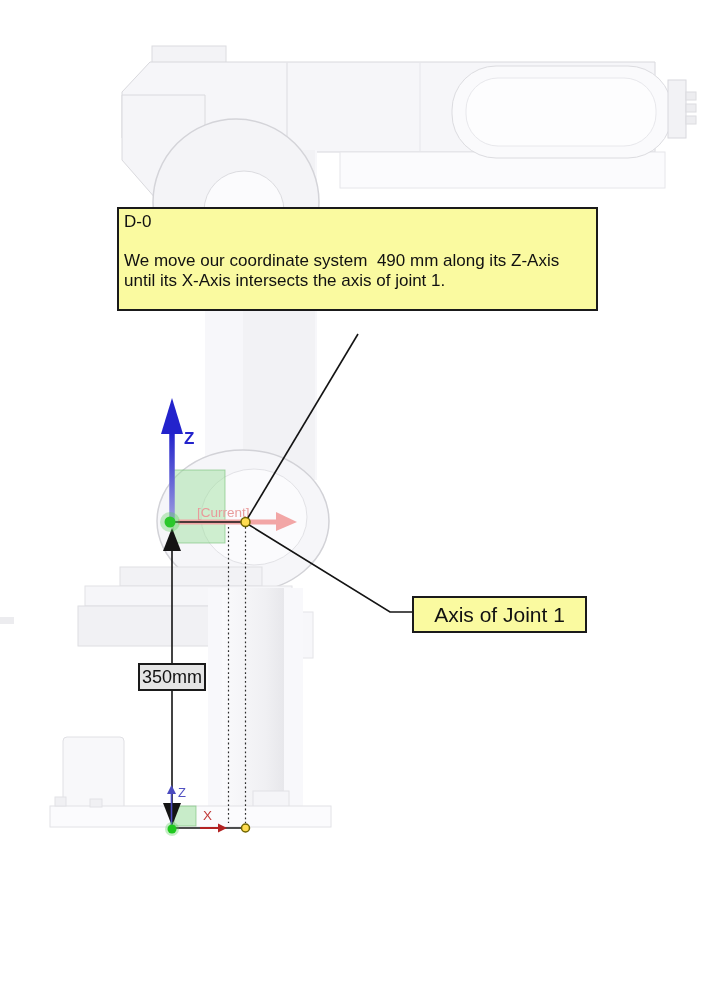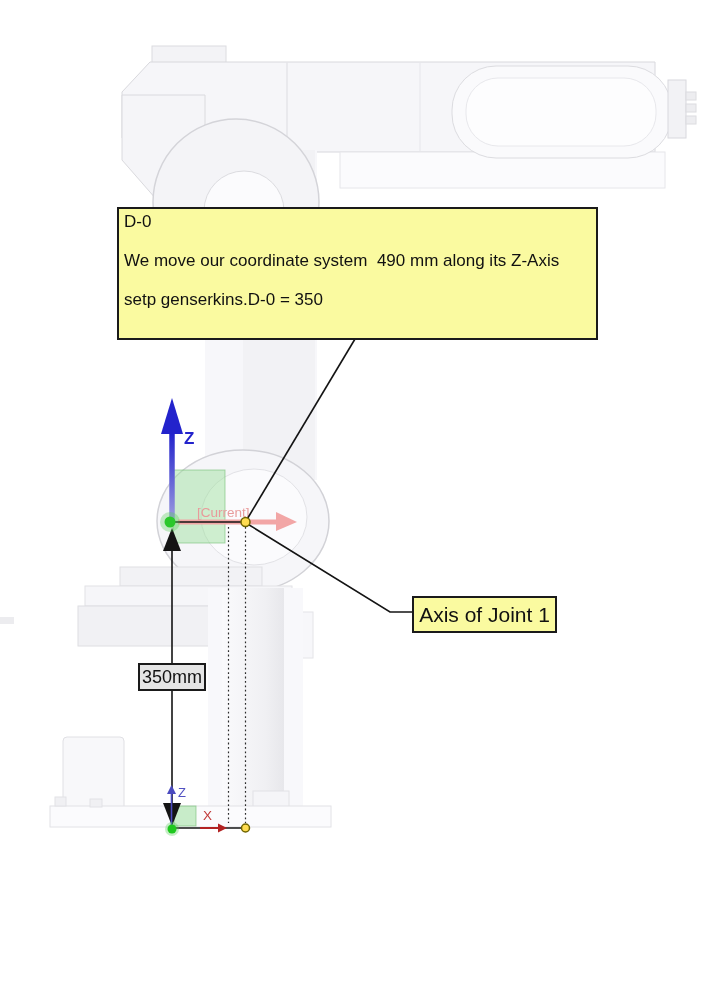--- a/index.html
+++ b/index.html
@@ -4,29 +4,29 @@
 <style>
   html,body { margin:0; padding:0; background:#ffffff; }
   .stage {
     position:relative; width:707px; height:1000px; background:#ffffff;
     overflow:hidden; font-family:"Liberation Sans", sans-serif; color:#111;
   }
   .stage svg { position:absolute; left:0; top:0; }
   svg text { font-family:"Liberation Sans", sans-serif; }
 
   .callout-box {
-    position:absolute; left:117px; top:207px; width:481px; height:133px;
+    position:absolute; left:117px; top:207px; width:481px; height:104px;
     box-sizing:border-box; background:#FAFAA0; border:2px solid #1a1a1a;
     padding:3px 5px; font-size:17px; line-height:19.5px; z-index:3;
   }
   .callout-line { white-space:pre; }
   .callout-gap { height:19.5px; }
 
   .axis-box {
-    position:absolute; left:412px; top:596px; width:145px; height:37px;
+    position:absolute; left:412px; top:596px; width:175px; height:37px;
     box-sizing:border-box; background:#FAFAA0; border:2px solid #1a1a1a;
     display:flex; align-items:center; justify-content:center;
     font-size:21px; z-index:3; white-space:nowrap;
   }
   .dim-box {
     position:absolute; left:138px; top:663px; width:68px; height:28px;
     box-sizing:border-box; background:#e5e5e5; border:2px solid #1a1a1a;
     display:flex; align-items:center; justify-content:center;
     font-size:18px; z-index:3; white-space:nowrap;
   }
@@ -133,21 +133,21 @@
     <circle cx="245.5" cy="522" r="4.5" fill="#FFDC50" stroke="#6F6400" stroke-width="1.5"></circle>
     <circle cx="172" cy="829" r="7" fill="rgba(90,205,90,0.35)"></circle>
     <circle cx="172" cy="829" r="4.5" fill="#1EC81E"></circle>
     <circle cx="245.5" cy="828" r="4" fill="#FFDC50" stroke="#6F6400" stroke-width="1.5"></circle>
   </svg>
 
   <div class="callout-box">
     <div class="callout-line">D-0</div>
     <div class="callout-gap"></div>
     <div class="callout-line">We move our coordinate system  490 mm along its Z-Axis</div>
+    <div class="callout-line">until its X-Axis intersects the axis of joint 1.</div>
     <div class="callout-gap"></div>
-    <div class="callout-line">setp genserkins.D-0 = 350</div>
   </div>
 
   <div class="axis-box">Axis of Joint 1</div>
 
   <div class="dim-box">350mm</div>
 
 </div>
 
 </body></html>

